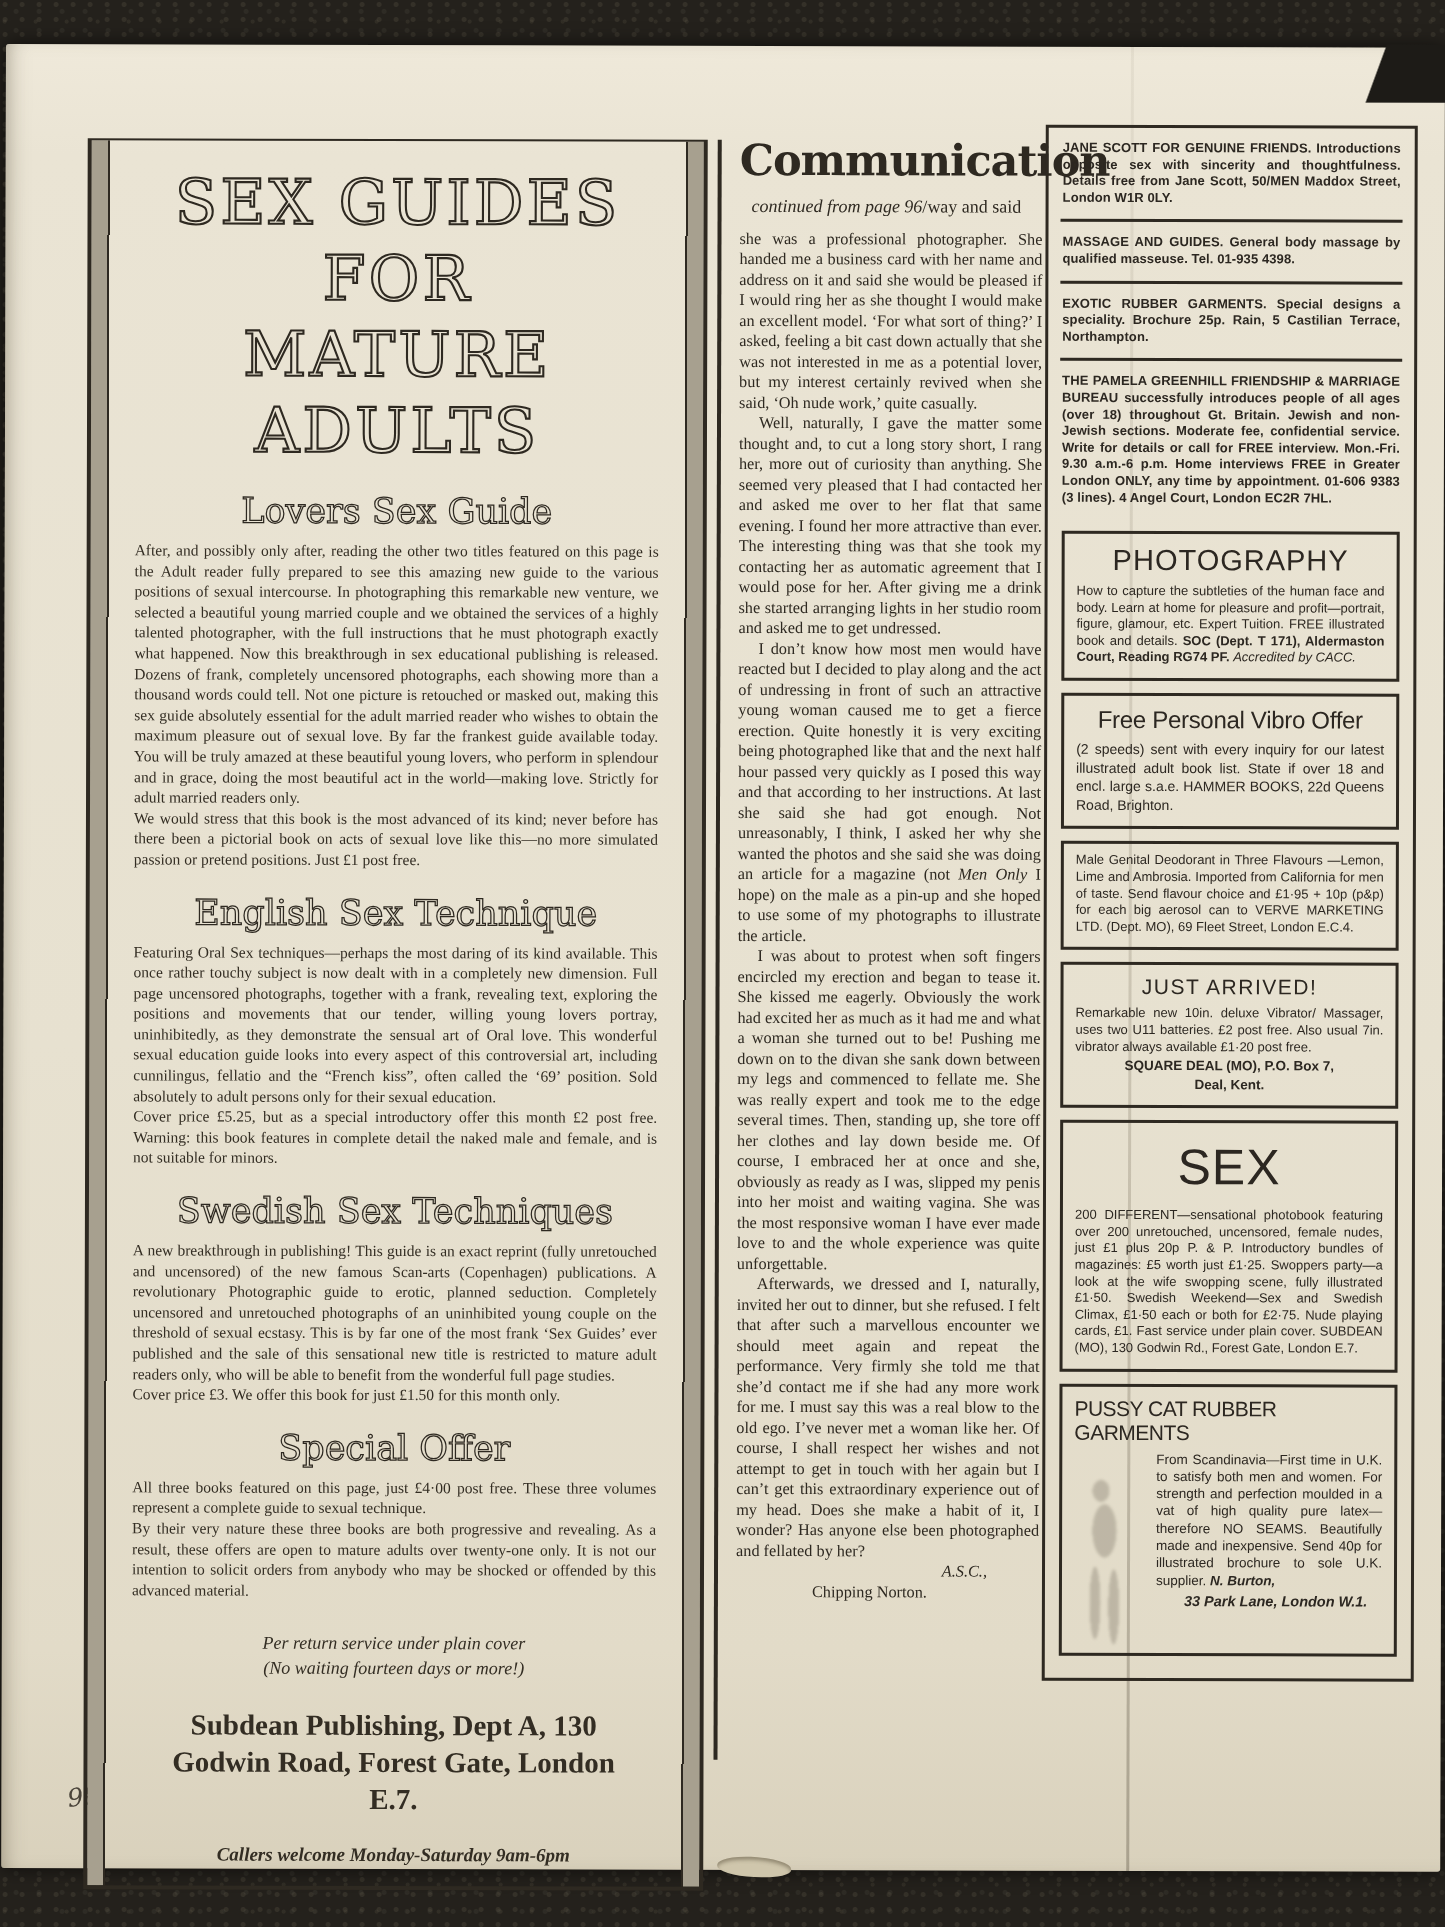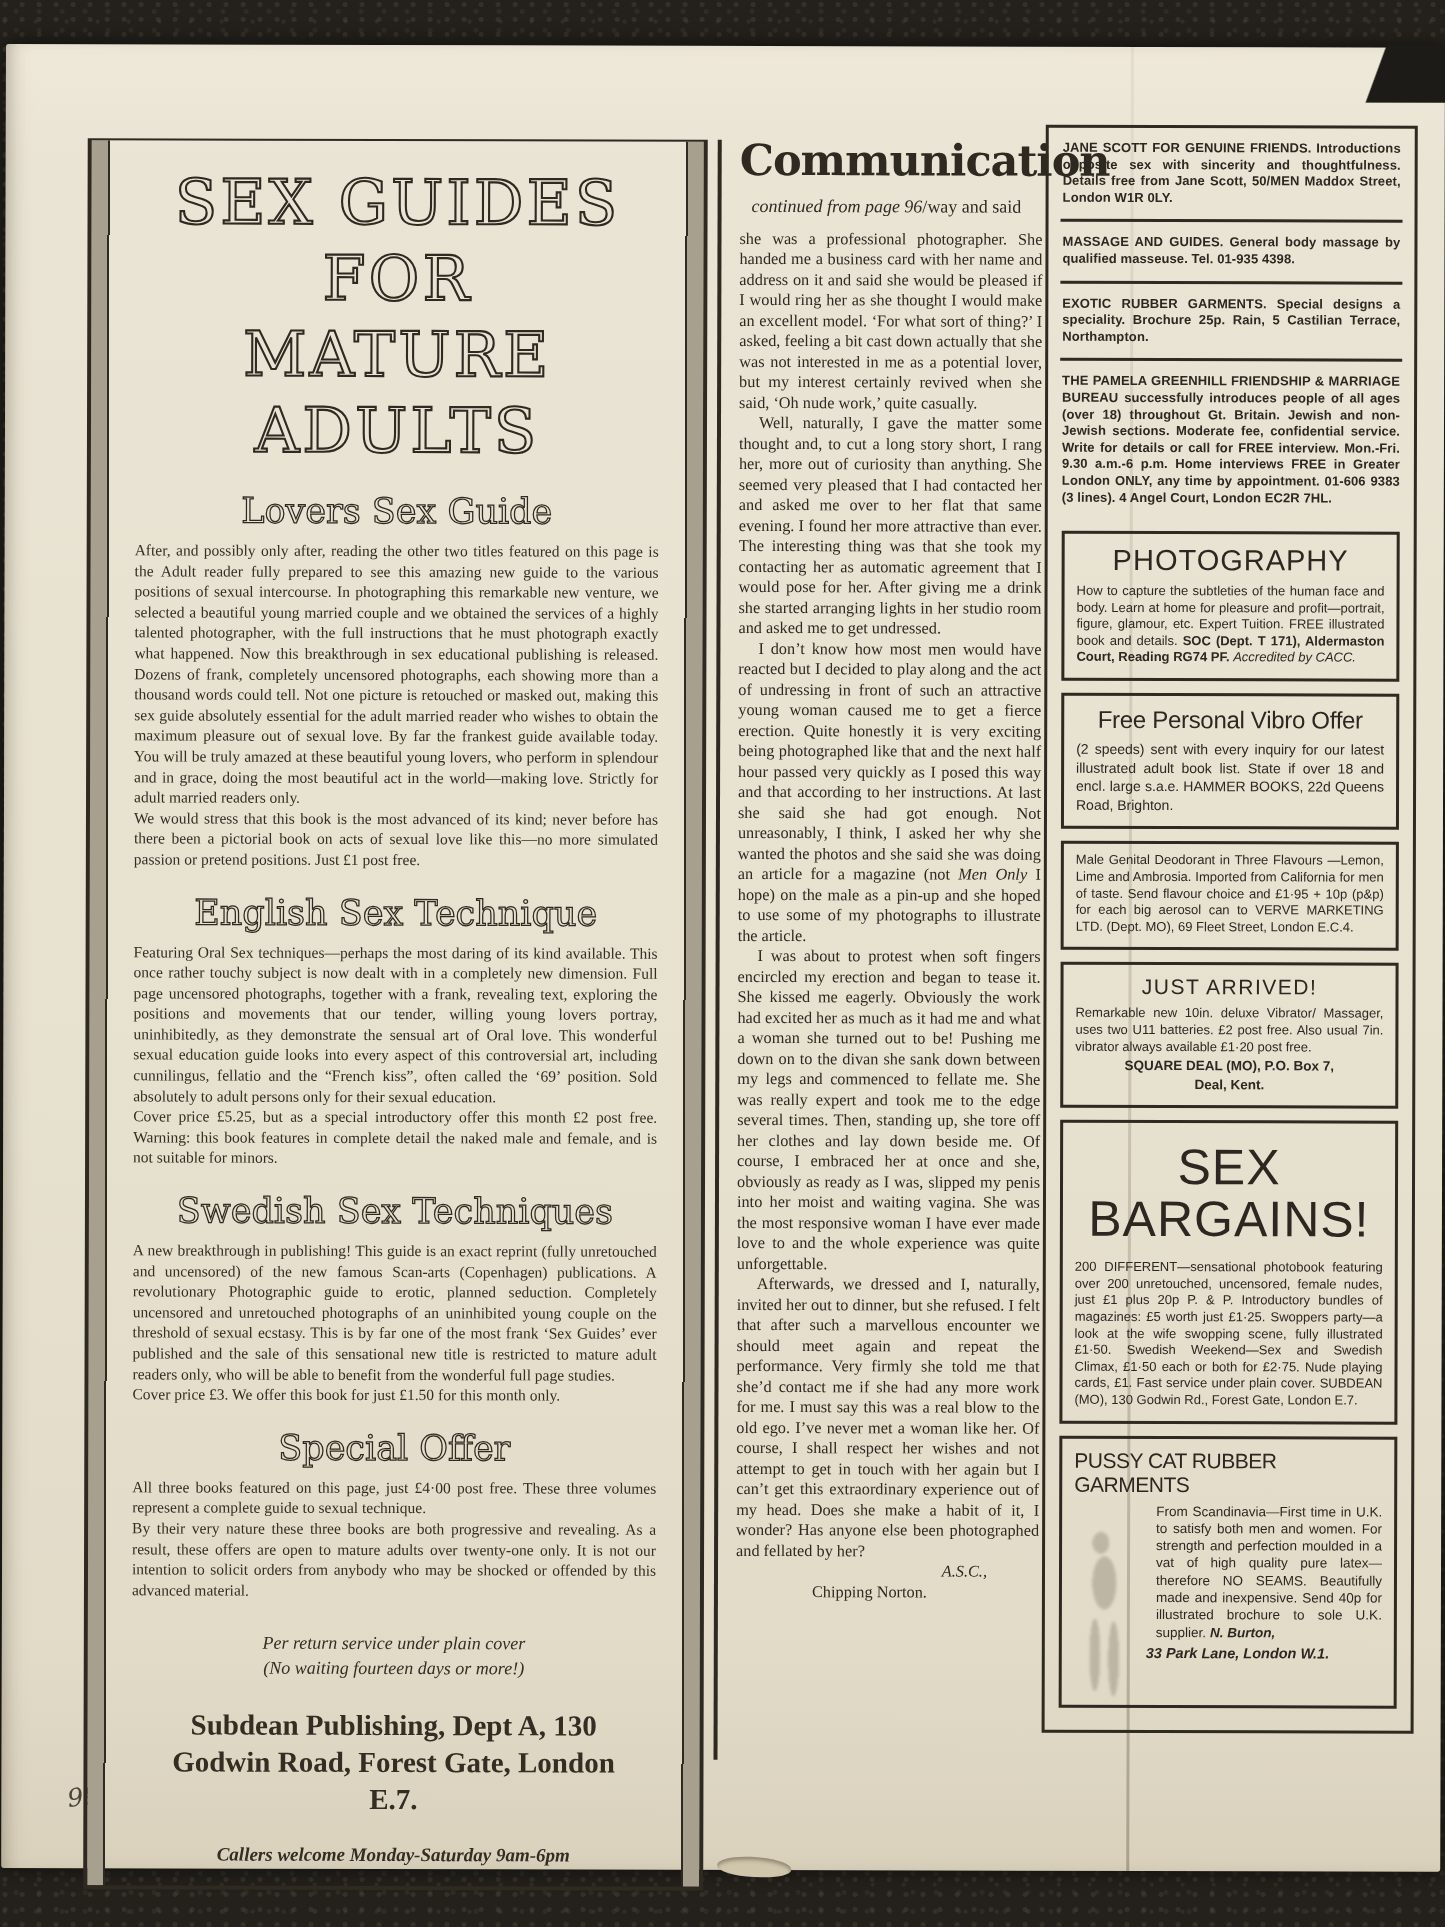--- a/index.html
+++ b/index.html
@@ -80,21 +80,21 @@
   .h-arrived{font-size:21px;letter-spacing:1.5px;}
   .h-bargains{font-size:50px;line-height:52px;letter-spacing:1px;margin:10px 0 14px;}
   .h-pussycat{font-size:21px;letter-spacing:-.5px;text-align:left;}
   .w400 p{font-weight:400;font-size:14px;line-height:18.6px;}
   .c-addr{text-align:center;font-weight:700;font-size:13.5px;line-height:17px;margin-top:2px;}
   .bold-run{font-weight:700;}
   .ital-run{font-style:italic;font-weight:700;}
   .pc-wrap{position:relative;min-height:190px;}
   .pc-body{margin-left:82px;}
   .pc-body p{font-weight:400;font-size:13.5px;line-height:17.3px;}
-  .pc-addr{margin-left:72px;text-align:left;font-style:italic;font-weight:700;font-size:14.5px;margin-top:4px;}
+  .pc-addr{margin-left:110px;text-align:left;font-style:italic;font-weight:700;font-size:14.5px;margin-top:4px;}
   .figure-sketch{position:absolute;left:-2px;top:24px;width:72px;height:200px;opacity:.30;filter:blur(1.5px);
     background:
       radial-gradient(ellipse 14px 18px at 40% 8%, #6a6254 60%, transparent 61%),
       radial-gradient(ellipse 20px 44px at 45% 28%, #6a6254 60%, transparent 61%),
       radial-gradient(ellipse 9px 60px at 32% 64%, #6a6254 60%, transparent 61%),
       radial-gradient(ellipse 9px 62px at 58% 66%, #6a6254 60%, transparent 61%);}
 </style>
 </head>
 <body>
 
@@ -185,21 +185,20 @@
     <div class="c-box">
       <div class="c-box-h h-arrived">JUST ARRIVED!</div>
       <p>Remarkable new 10in. deluxe Vibrator/ Massager, uses two U11 batteries. £2 post free. Also usual 7in. vibrator always available £1·20 post free.</p>
       <div class="c-addr">SQUARE DEAL (MO), P.O. Box 7,</div>
       <div class="c-addr">Deal, Kent.</div>
     </div>
 
     <div class="c-box">
       <div class="c-box-h h-bargains">
         <div>SEX</div>
-        <div>BARGAINS!</div>
       </div>
       <p>200 DIFFERENT—sensational photobook featuring over 200 unretouched, uncensored, female nudes, just £1 plus 20p P. &amp; P. Introductory bundles of magazines: £5 worth just £1·25. Swoppers party—a look at the wife swopping scene, fully illustrated £1·50. Swedish Weekend—Sex and Swedish Climax, £1·50 each or both for £2·75. Nude playing cards, £1. Fast service under plain cover. SUBDEAN (MO), 130 Godwin Rd., Forest Gate, London E.7.</p>
     </div>
 
     <div class="c-box">
       <div class="c-box-h h-pussycat">PUSSY CAT RUBBER GARMENTS</div>
       <div class="pc-wrap">
         <div class="figure-sketch"></div>
         <div class="pc-body">
           <p><span>From Scandinavia—First time in U.K. to satisfy both men and women. For strength and perfection moulded in a vat of high quality pure latex—therefore NO SEAMS. Beautifully made and inexpensive. Send 40p for illustrated brochure to sole U.K. supplier.</span> <span class="ital-run">N. Burton,</span></p>

